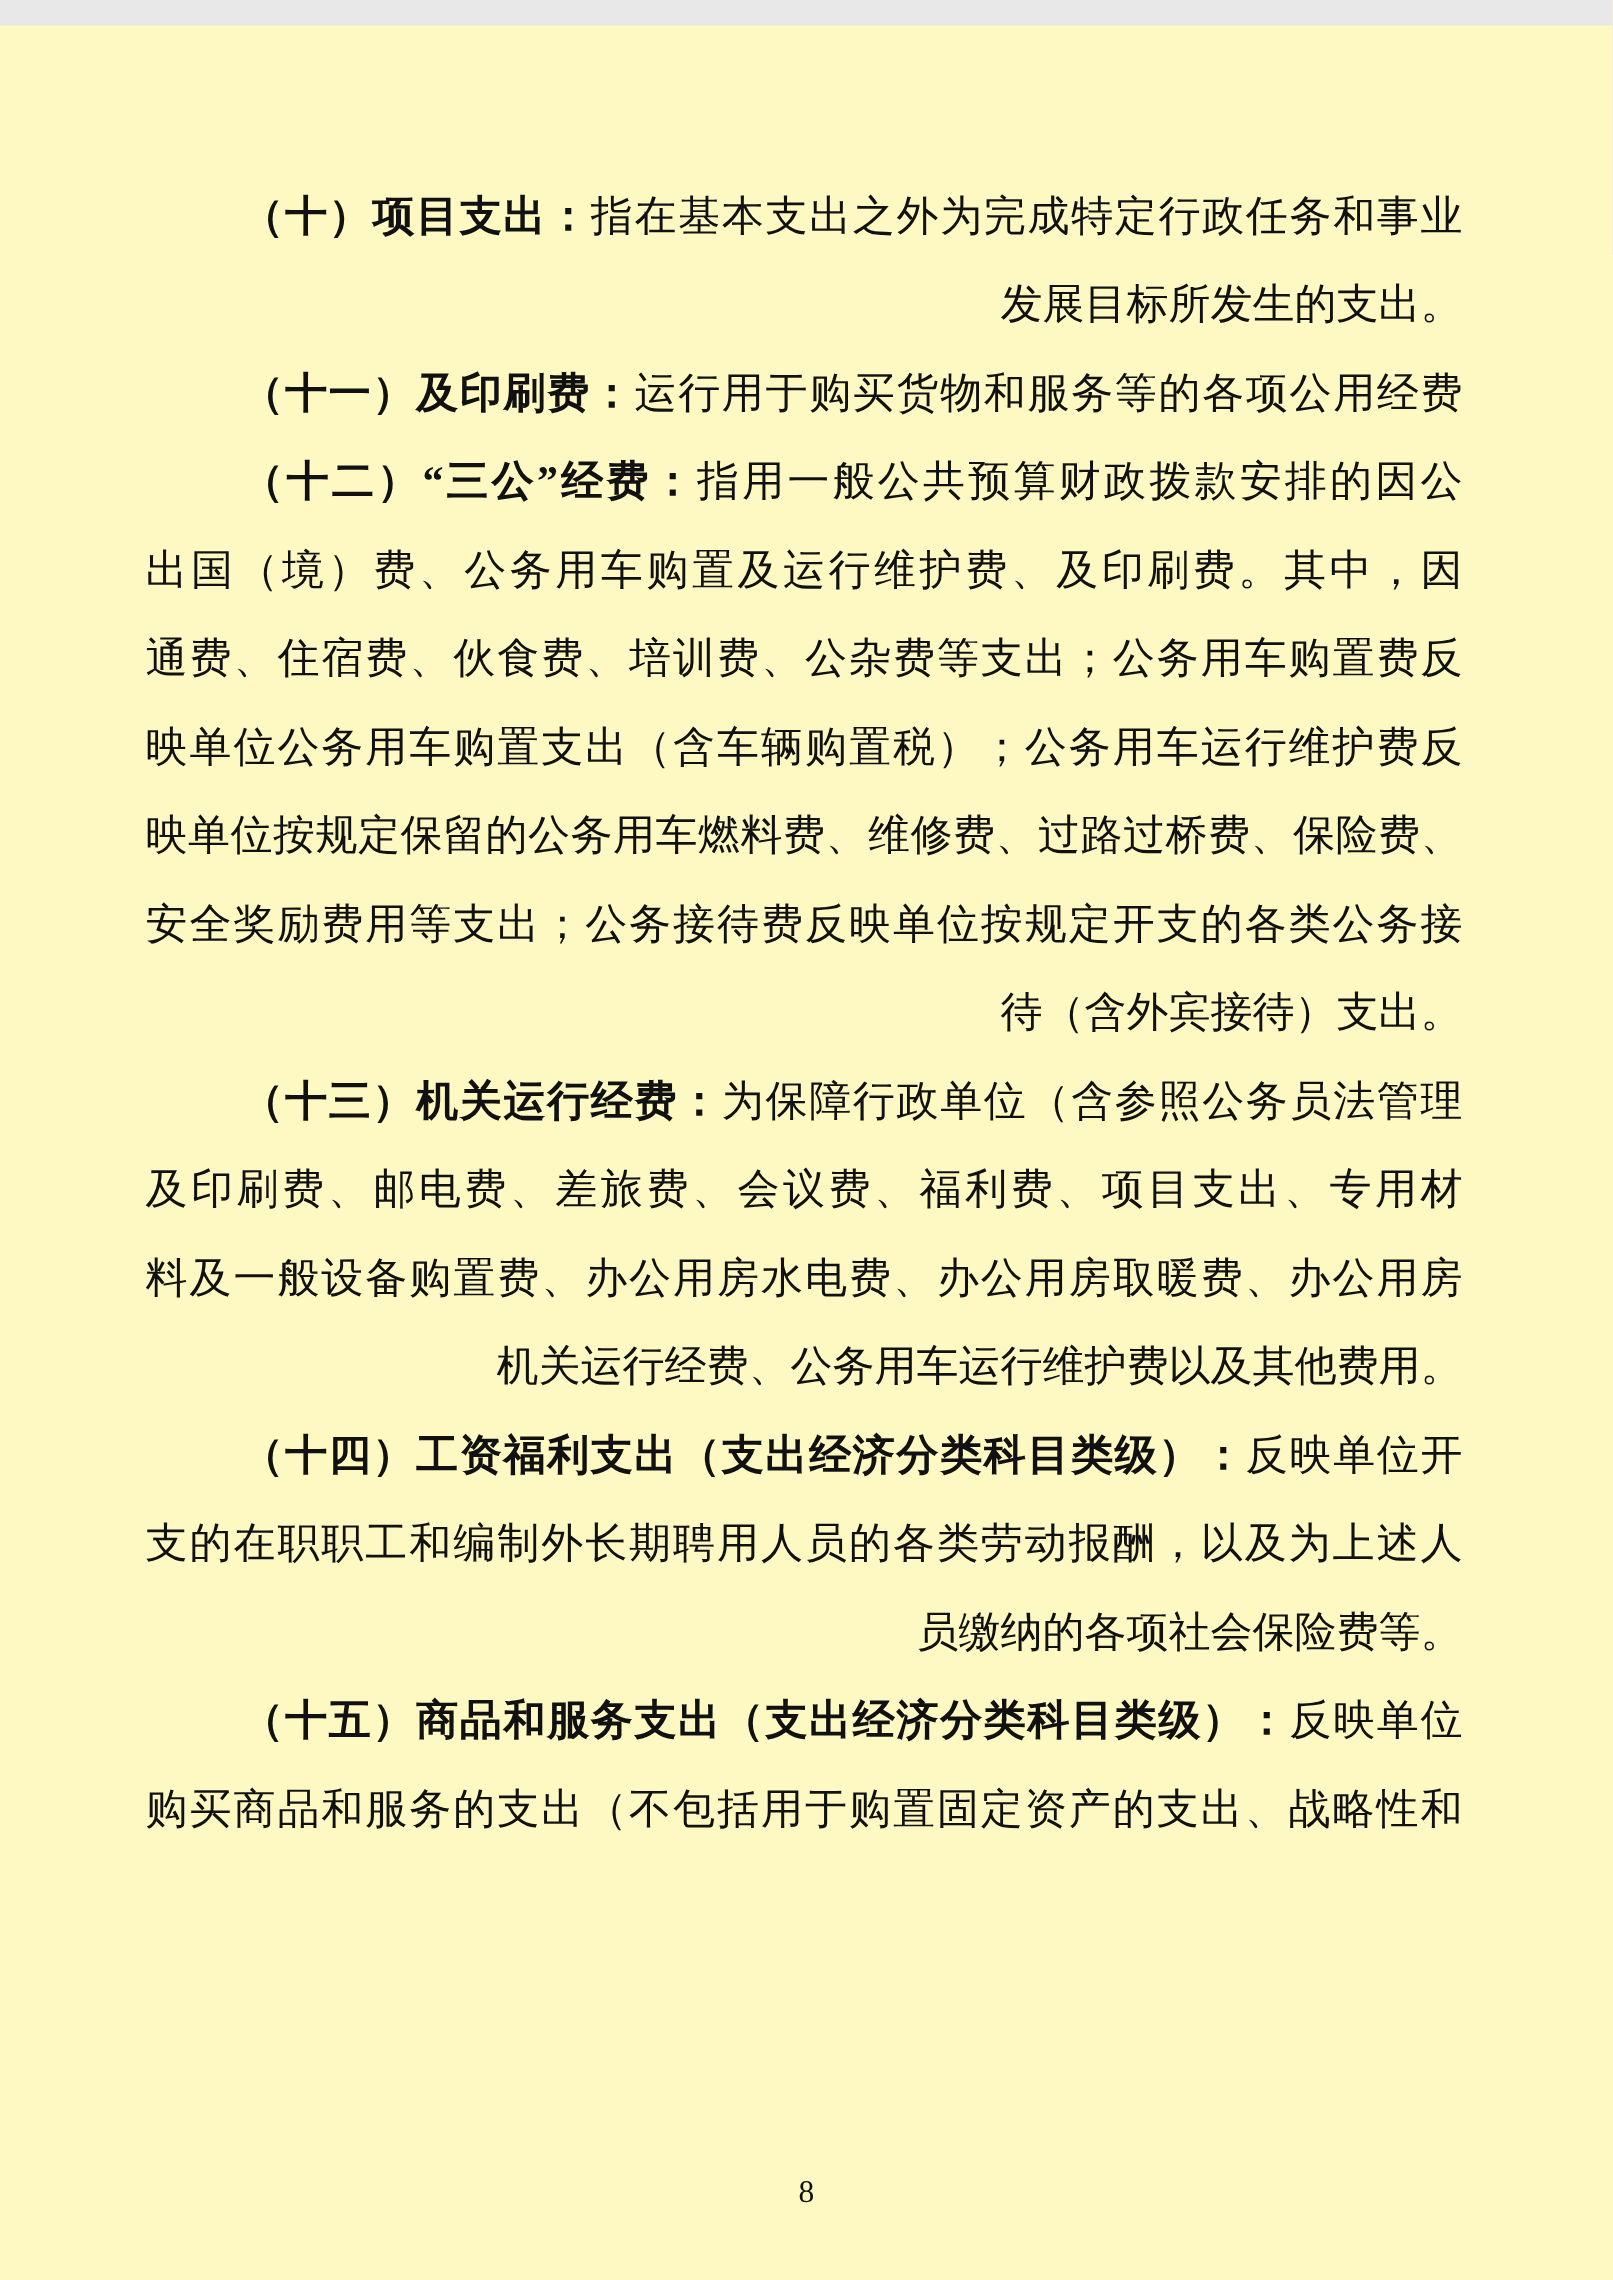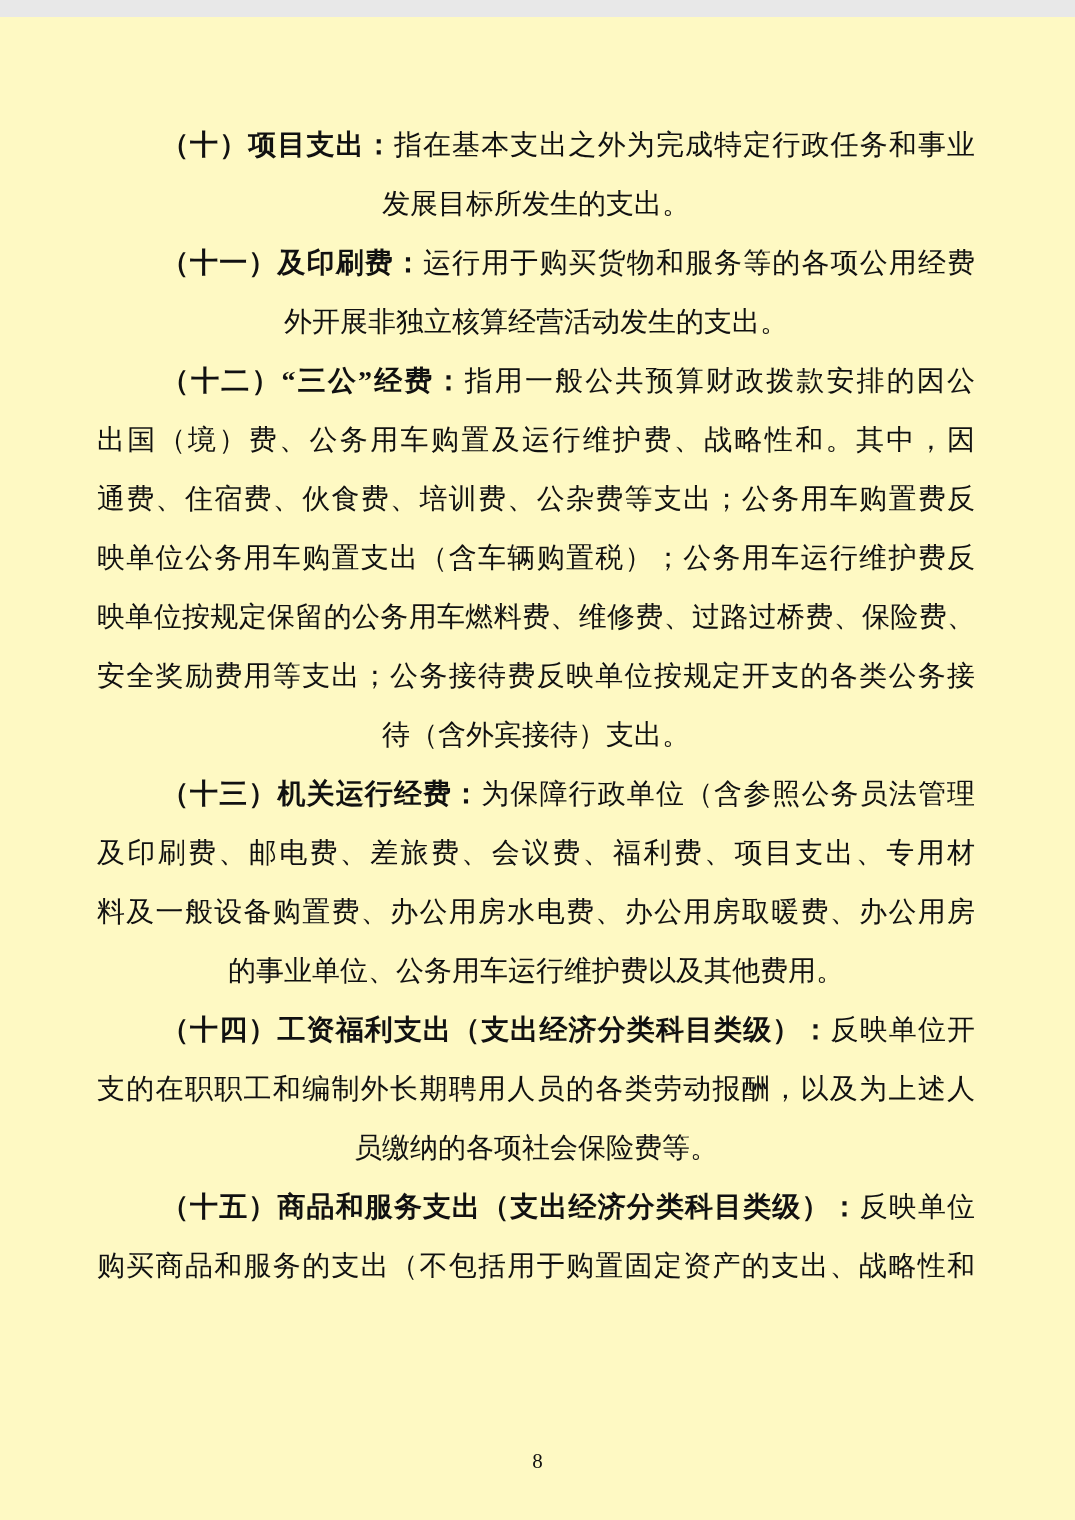--- a/index.html
+++ b/index.html
@@ -21,21 +21,21 @@
     position: absolute;
     left: 97px;
     top: 98px;
     width: 878px;
   }
   .line {
     height: 59px;
     line-height: 59px;
     font-size: 28px;
     letter-spacing: 0;
-    text-align: center;
+    text-align: right;
     white-space: normal;
     overflow: visible;
   }
   .line.justify {
     text-align: justify;
     text-align-last: justify;
     text-justify: inter-character;
   }
   .line.indent {
     text-indent: 64px;
@@ -57,32 +57,31 @@
 </style>
 </head>
 <body>
 
 <div class="page">
 
   <section class="doc-body" id="doc-body">
       <div class="line indent justify"><span class="lead">（十）项目支出：</span><span>指在基本支出之外为完成特定行政任务和事业</span></div>
       <div class="line"><span>发展目标所发生的支出。</span></div>
       <div class="line indent justify"><span class="lead">（十一）及印刷费：</span><span>运行用于购买货物和服务等的各项公用经费</span></div>
-      <div class="line"><span>外开展非独立核算经营活动发生的支出。</span></div>
       <div class="line indent justify"><span class="lead">（十二）“三公”经费：</span><span>指用一般公共预算财政拨款安排的因公</span></div>
-      <div class="line justify"><span>出国（境）费、公务用车购置及运行维护费、战略性和。其中，因</span></div>
+      <div class="line justify"><span>出国（境）费、公务用车购置及运行维护费、及印刷费。其中，因</span></div>
       <div class="line justify"><span>通费、住宿费、伙食费、培训费、公杂费等支出；公务用车购置费反</span></div>
       <div class="line justify"><span>映单位公务用车购置支出（含车辆购置税）；公务用车运行维护费反</span></div>
       <div class="line justify"><span>映单位按规定保留的公务用车燃料费、维修费、过路过桥费、保险费、</span></div>
       <div class="line justify"><span>安全奖励费用等支出；公务接待费反映单位按规定开支的各类公务接</span></div>
       <div class="line"><span>待（含外宾接待）支出。</span></div>
       <div class="line indent justify"><span class="lead">（十三）机关运行经费：</span><span>为保障行政单位（含参照公务员法管理</span></div>
       <div class="line justify"><span>及印刷费、邮电费、差旅费、会议费、福利费、项目支出、专用材</span></div>
       <div class="line justify"><span>料及一般设备购置费、办公用房水电费、办公用房取暖费、办公用房</span></div>
-      <div class="line"><span>的事业单位、公务用车运行维护费以及其他费用。</span></div>
+      <div class="line"><span>机关运行经费、公务用车运行维护费以及其他费用。</span></div>
       <div class="line indent justify"><span class="lead">（十四）工资福利支出（支出经济分类科目类级）：</span><span>反映单位开</span></div>
       <div class="line justify"><span>支的在职职工和编制外长期聘用人员的各类劳动报酬，以及为上述人</span></div>
       <div class="line"><span>员缴纳的各项社会保险费等。</span></div>
       <div class="line indent justify"><span class="lead">（十五）商品和服务支出（支出经济分类科目类级）：</span><span>反映单位</span></div>
       <div class="line justify"><span>购买商品和服务的支出（不包括用于购置固定资产的支出、战略性和</span></div>
     </section>
 
   <footer class="page-footer">
     <span class="page-number">8</span>
   </footer>

